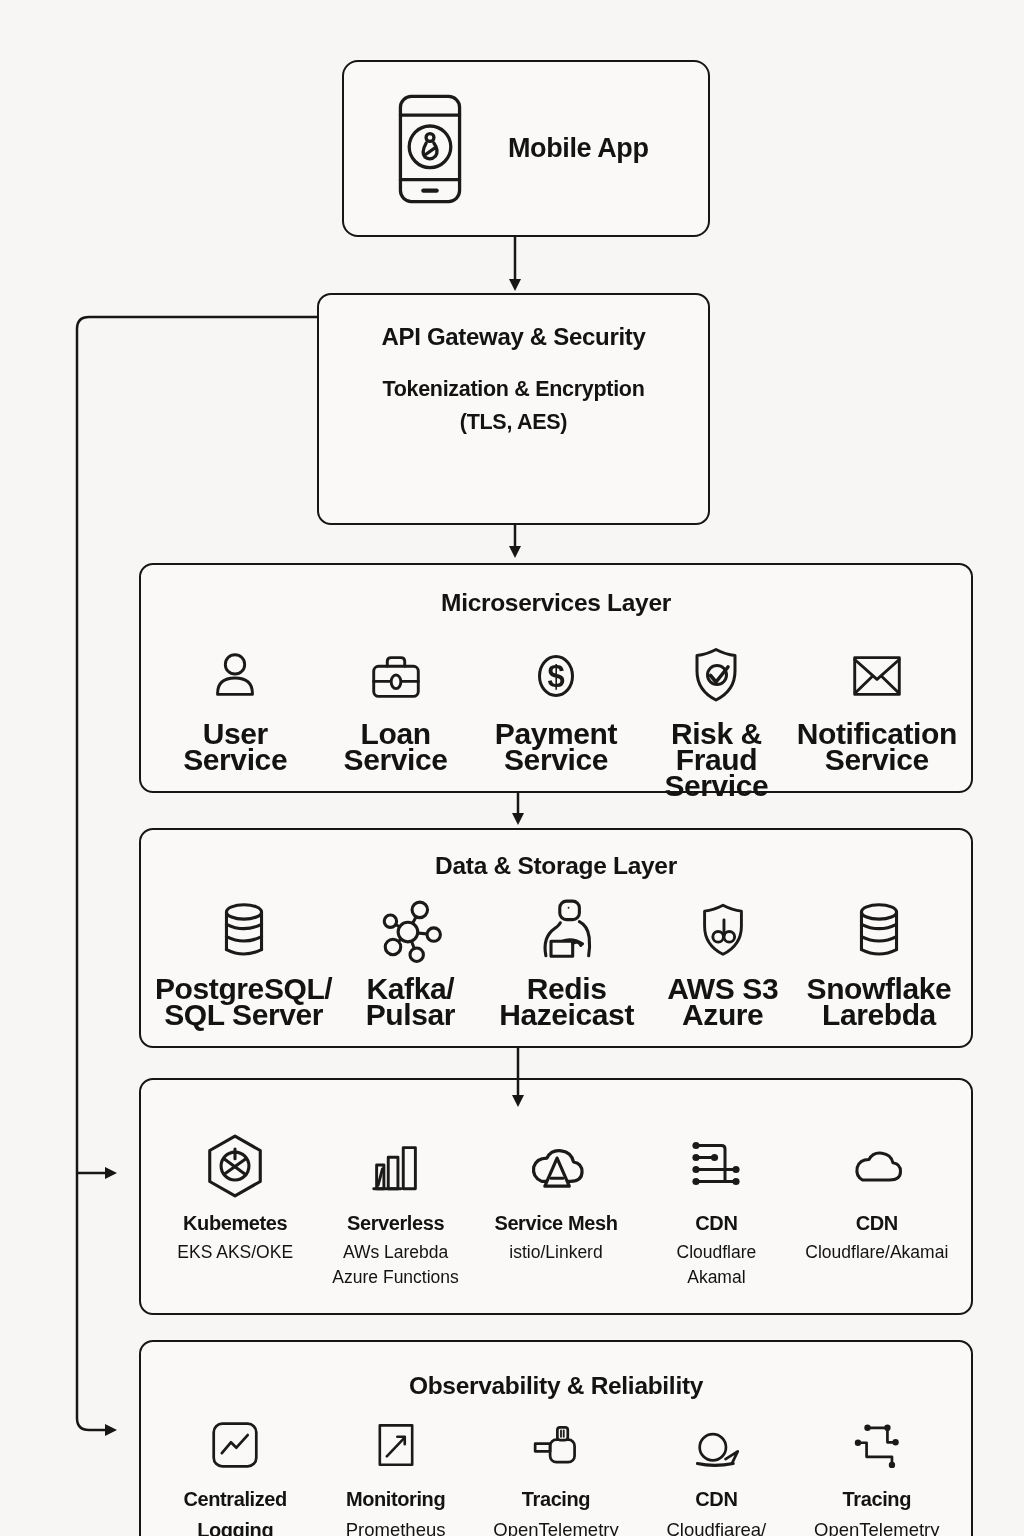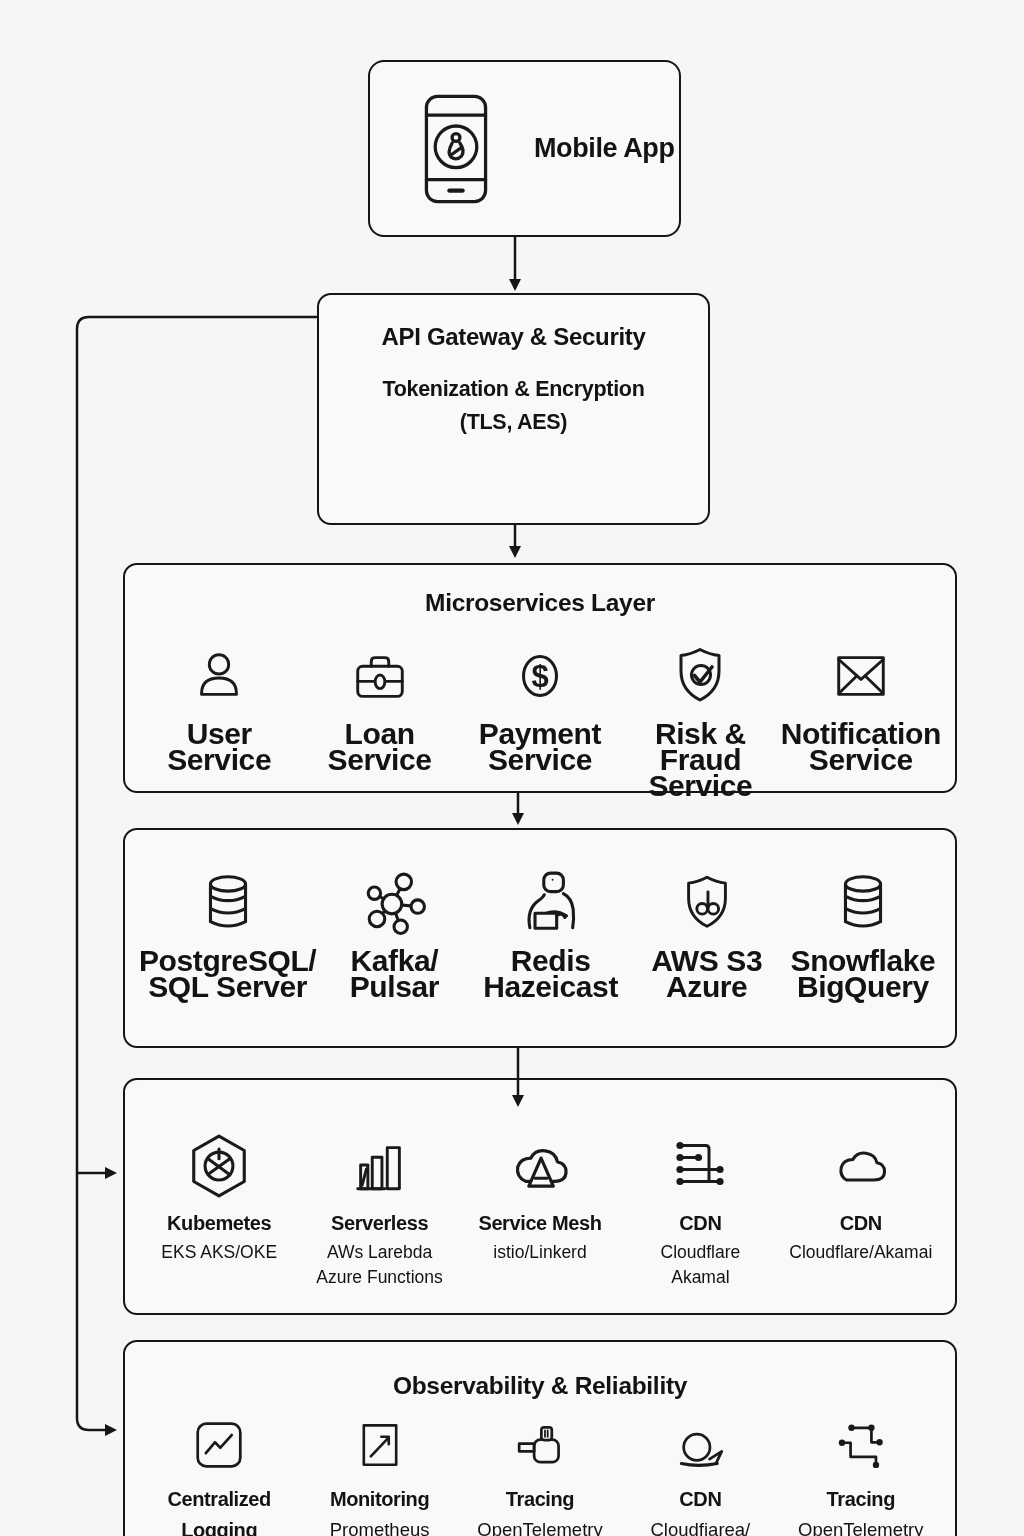--- a/index.html
+++ b/index.html
@@ -7,29 +7,29 @@
     position:relative;width:1024px;height:1536px;overflow:hidden;
     background:#f7f6f4;color:#131313;
     font-family:"Liberation Sans","DejaVu Sans",sans-serif;
   }
   .box{
     position:absolute;background:#faf9f7;border:2.5px solid #161616;
     border-radius:16px;box-sizing:border-box;z-index:1;
   }
   .pre{white-space:pre-line;}
   
-  #mobile{left:342px;top:60px;width:313px;height:177px;display:flex;align-items:center;padding-left:40px;gap:32px;margin-left:26px;}
+  #mobile{left:342px;top:60px;width:368px;height:177px;display:flex;align-items:center;padding-left:40px;gap:32px;}
   #mobile .title{font-size:27px;font-weight:bold;letter-spacing:-0.4px;}
   
   #api{left:317px;top:293px;width:393px;height:232px;text-align:center;padding-top:28px;border-radius:14px;}
   #api .title{font-size:24px;font-weight:bold;letter-spacing:-0.3px;}
   .gw-line{font-size:21.5px;font-weight:bold;letter-spacing:-0.3px;margin-top:26px;}
   .gw-line.second{margin-top:22px;line-height:33px;}
   
-  .layer{left:123px;width:834px;border-radius:14px;}
+  .layer{left:139px;width:834px;border-radius:14px;}
   #micro{top:563px;height:230px;padding-top:24px;}
   #data{top:828px;height:220px;padding-top:22px;}
   #cloud{top:1078px;height:237px;padding-top:34px;}
   #obs{top:1340px;height:244px;padding-top:30px;}
   .layer-title{font-size:24.5px;font-weight:bold;text-align:center;letter-spacing:-0.3px;}
   .row{display:grid;grid-template-columns:repeat(5,1fr);padding:0 14px;}
   #micro .row{margin-top:26px;}
   #data .row{margin-top:16px;}
   #cloud .row{margin-top:18px;}
   #obs .row{margin-top:16px;}
@@ -136,20 +136,21 @@
             <path d="M54.5 49.5 L37.5 33"></path>
           </svg>
         </span>
         <div class="cell-label pre">Notification
 Service</div>
       </div>
     </div>
   </div>
 
   <div class="box layer" id="data">
+    <div class="layer-title">Data &amp; Storage Layer</div>
     <div class="row">
       <div class="cell">
         <span class="icon-slot">
           <svg class="ic" width="66" height="66" viewBox="0 0 64 64">
             <ellipse cx="32" cy="13.5" rx="17" ry="7"></ellipse>
             <path d="M15 13.5 V50"></path>
               <path d="M49 13.5 V50"></path>
             <path d="M15 50 Q32 58.5 49 50"></path>
             <path d="M15 25.5 Q32 34 49 25.5"></path>
             <path d="M15 37.5 Q32 46 49 37.5"></path>
@@ -209,21 +210,21 @@
           <svg class="ic" width="66" height="66" viewBox="0 0 64 64">
             <ellipse cx="32" cy="13.5" rx="17" ry="7"></ellipse>
             <path d="M15 13.5 V50"></path>
               <path d="M49 13.5 V50"></path>
             <path d="M15 50 Q32 58.5 49 50"></path>
             <path d="M15 25.5 Q32 34 49 25.5"></path>
             <path d="M15 37.5 Q32 46 49 37.5"></path>
           </svg>
         </span>
         <div class="cell-label pre">Snowflake
-BigQuery</div>
+Larebda</div>
       </div>
     </div>
   </div>
 
   <div class="box layer" id="cloud">
     <div class="row">
       <div class="cell">
         <span class="icon-slot">
           <svg class="ic" width="66" height="66" viewBox="0 0 64 64">
             <path d="M32 3 L56.5 17 V47 L32 61 L7.5 47 V17 Z"></path>

